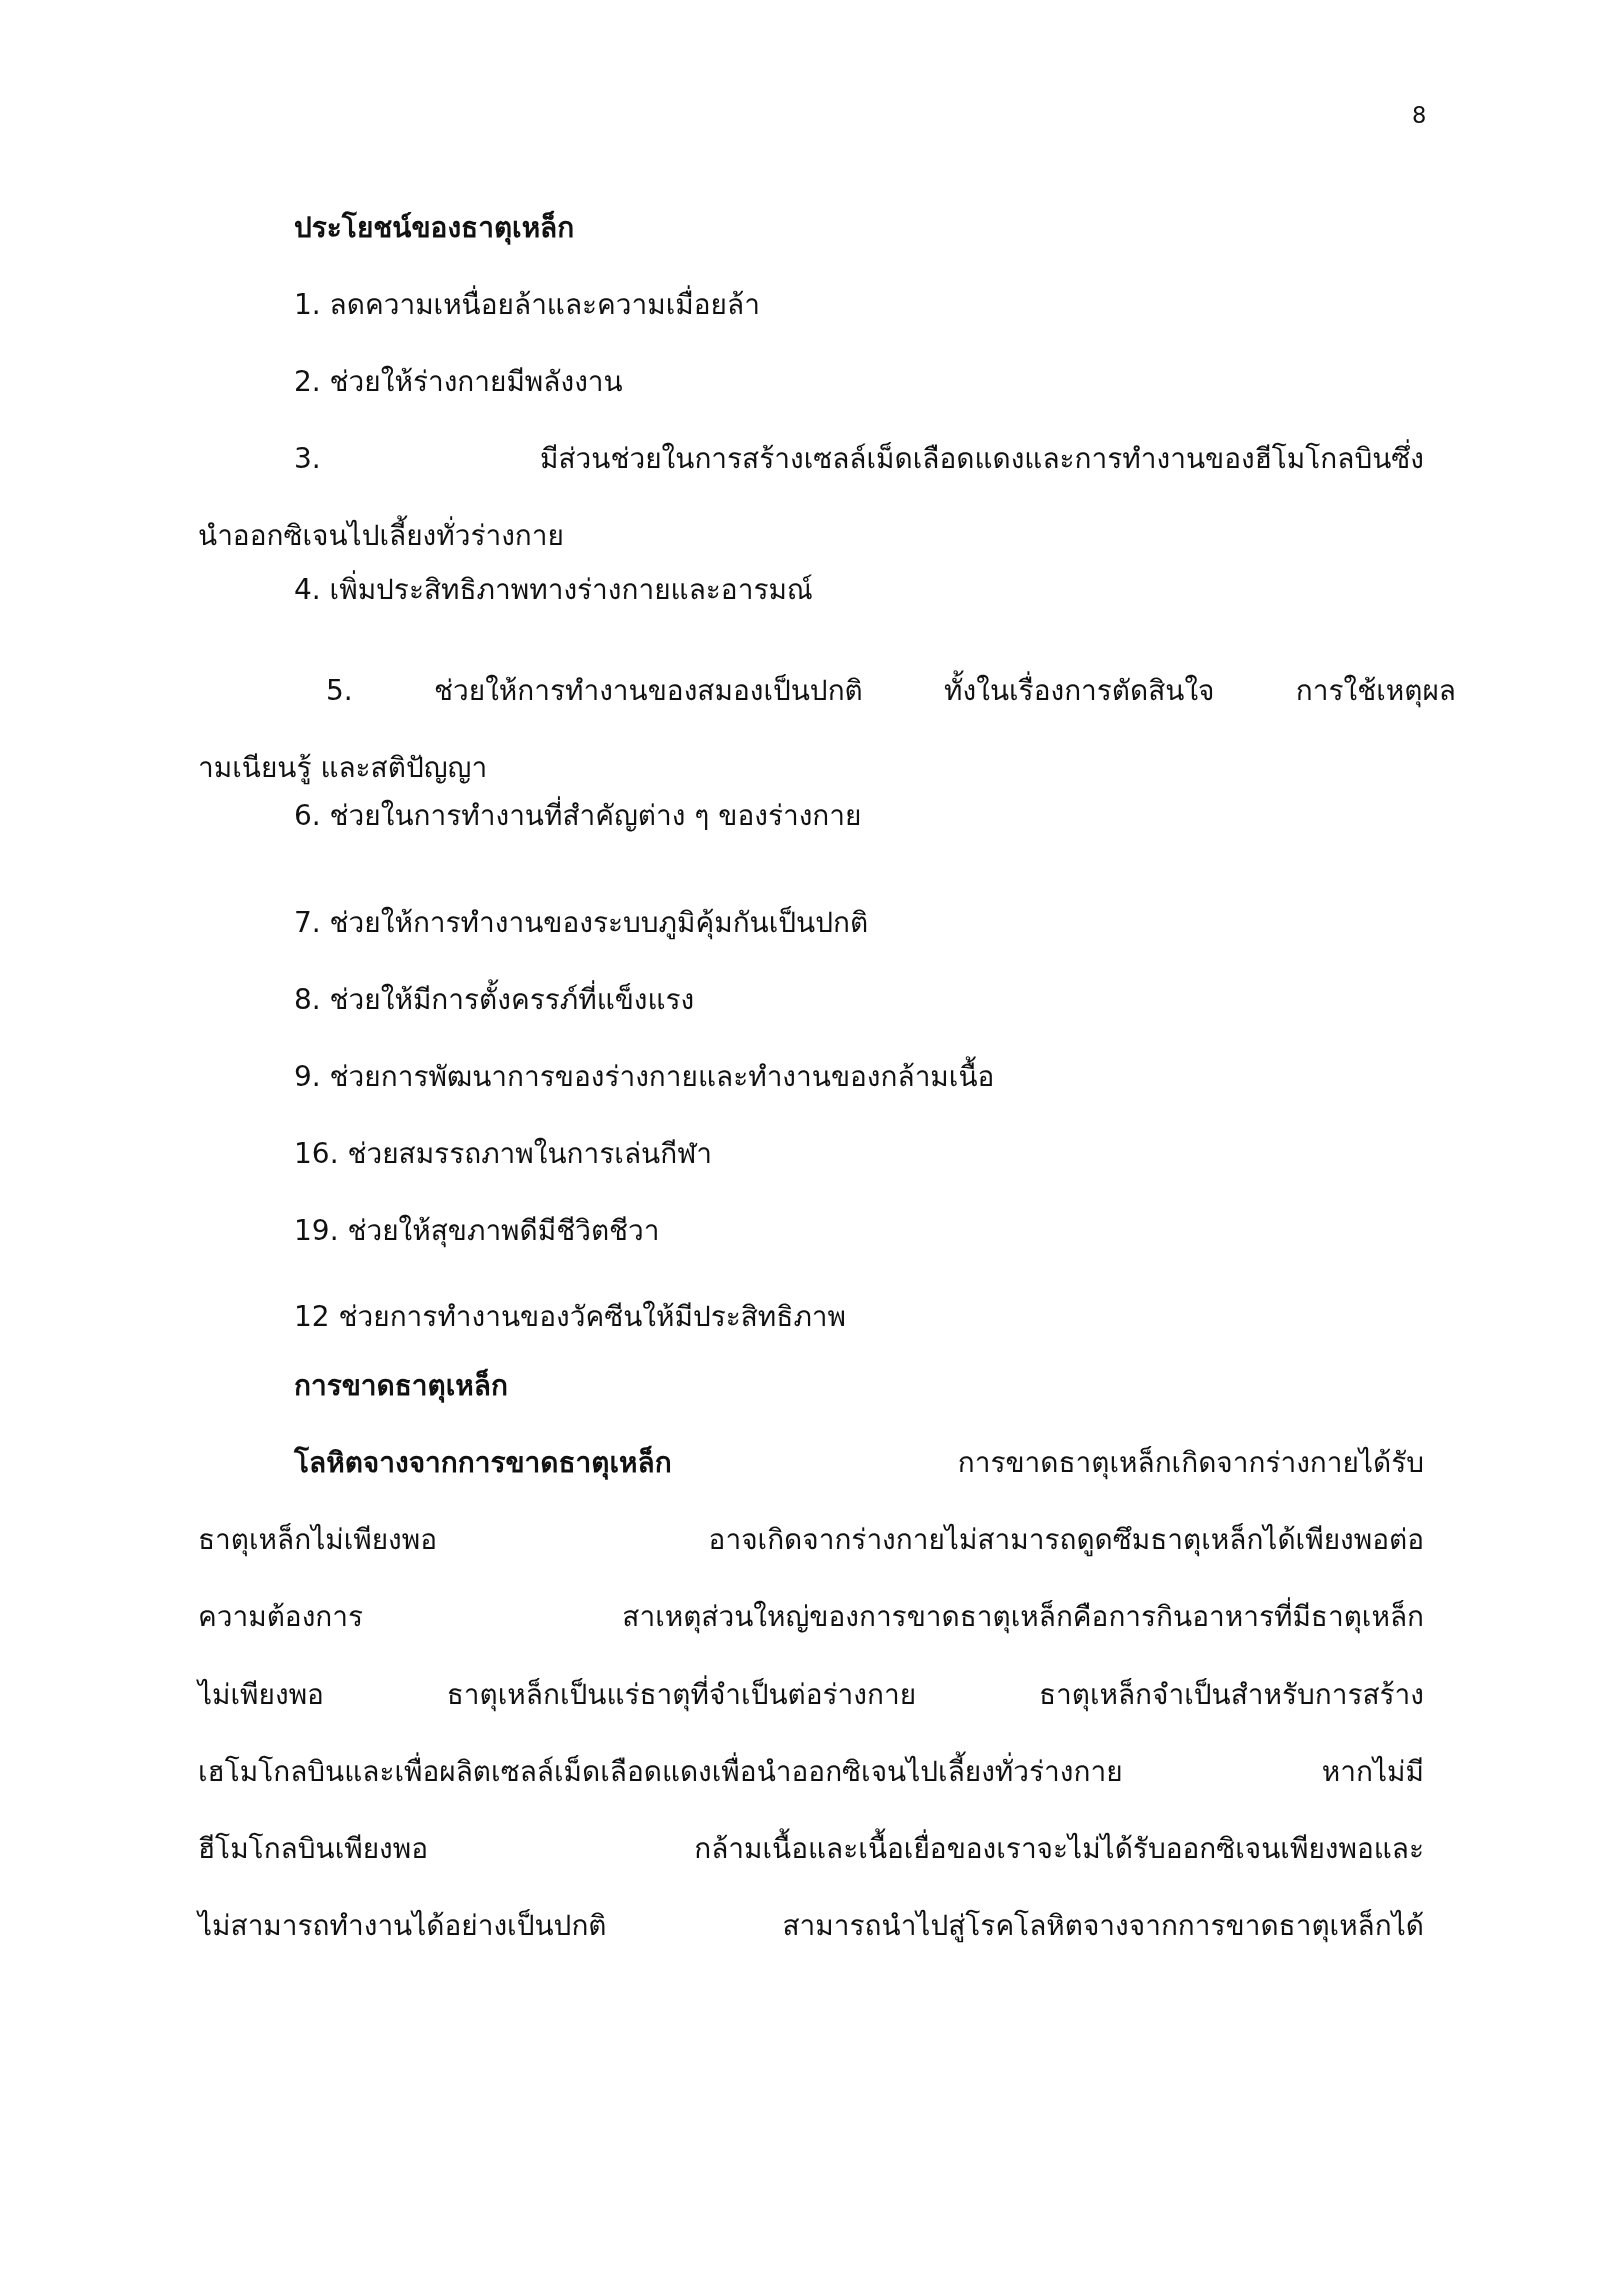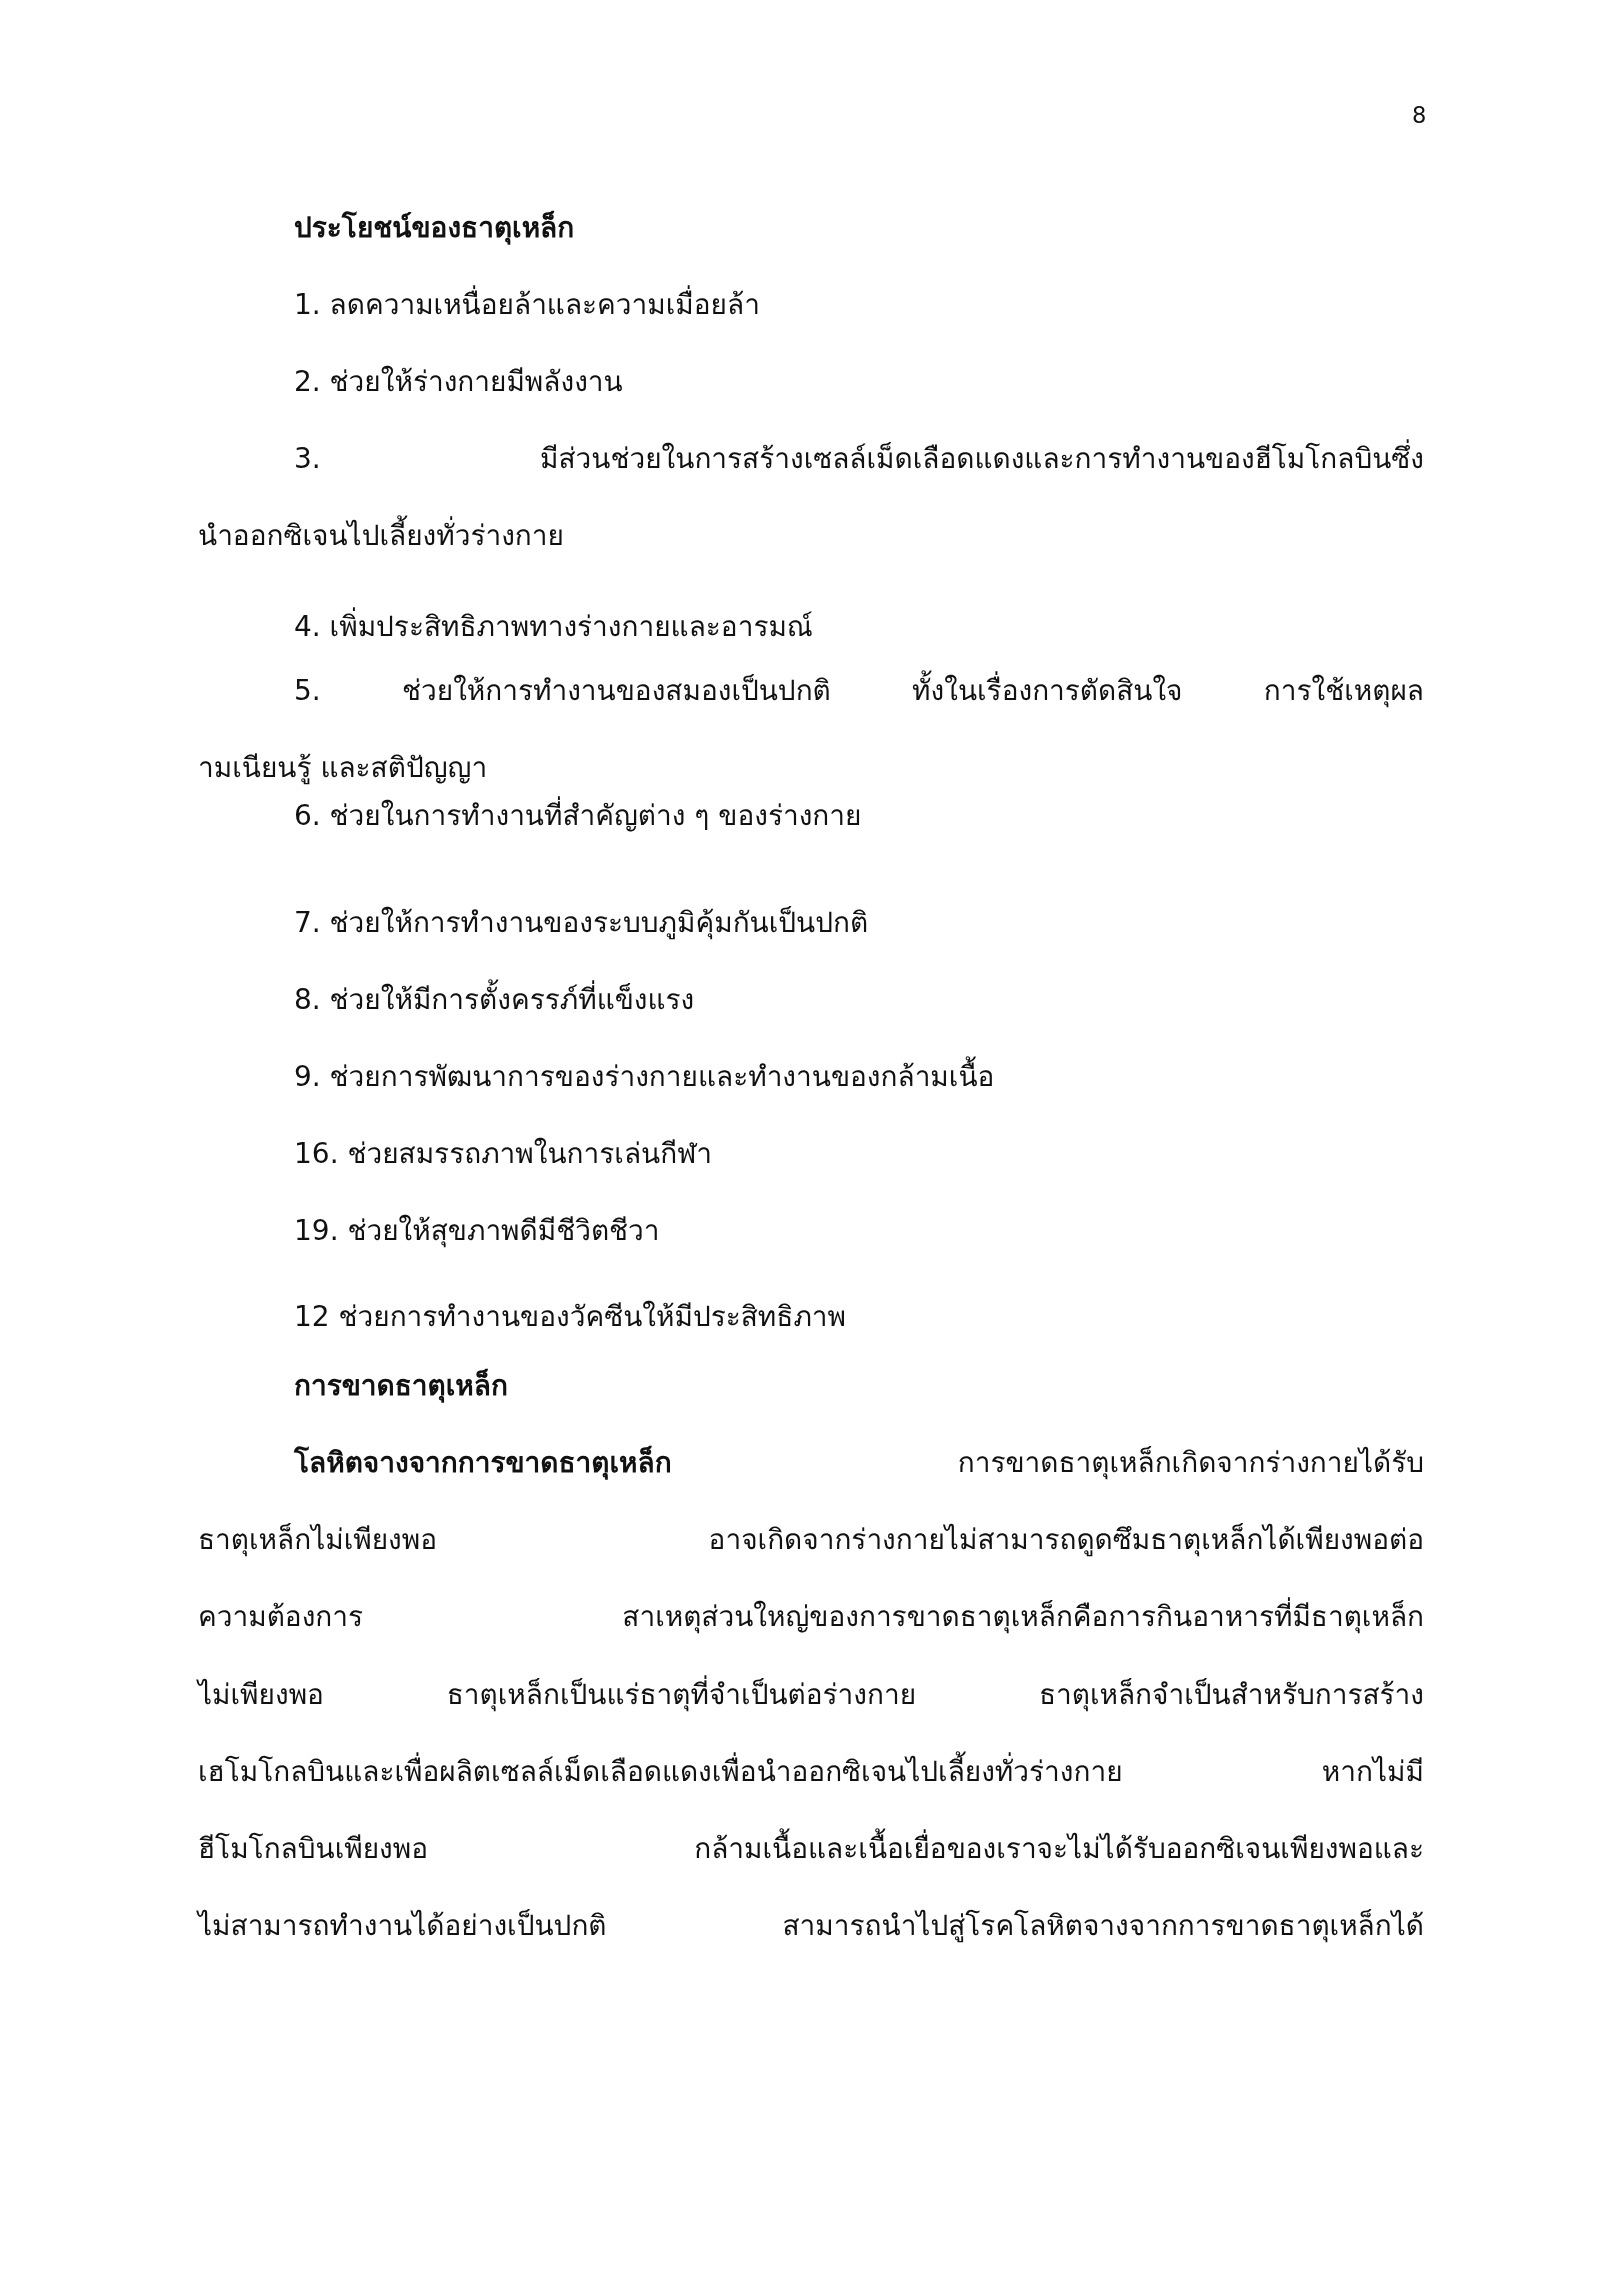--- a/index.html
+++ b/index.html
@@ -17,22 +17,22 @@
 <body>
 
 <div class="page-number">8</div>
 
 <div class="line indent bold" style="top:200px;">ประโยชน์ของธาตุเหล็ก</div>
 
 <div class="line indent" style="top:277px;">1. ลดความเหนื่อยล้าและความเมื่อยล้า</div>
 <div class="line indent" style="top:354px;text-align:right;">2. ช่วยให้ร่างกายมีพลังงาน</div>
 <div class="line justify first" style="top:431px;">3. มีส่วนช่วยในการสร้างเซลล์เม็ดเลือดแดงและการทำงานของฮีโมโกลบินซึ่ง</div>
 <div class="line cont" style="top:508px;">นำออกซิเจนไปเลี้ยงทั่วร่างกาย</div>
-<div class="line indent" style="top:599px;text-align:right;">4. เพิ่มประสิทธิภาพทางร่างกายและอารมณ์</div>
-<div class="line justify first" style="top:663px;">5. ช่วยให้การทำงานของสมองเป็นปกติ ทั้งในเรื่องการตัดสินใจ การใช้เหตุผล</div>
+<div class="line indent" style="top:562px;text-align:right;">4. เพิ่มประสิทธิภาพทางร่างกายและอารมณ์</div>
+<div class="line justify first" style="top:663px;margin-left:32px;">5. ช่วยให้การทำงานของสมองเป็นปกติ ทั้งในเรื่องการตัดสินใจ การใช้เหตุผล</div>
 <div class="line cont" style="top:740px;">ามเนียนรู้ และสติปัญญา</div>
 <div class="line indent" style="top:788px;">6. ช่วยในการทำงานที่สำคัญต่าง ๆ ของร่างกาย</div>
 <div class="line indent" style="top:895px;">7. ช่วยให้การทำงานของระบบภูมิคุ้มกันเป็นปกติ</div>
 <div class="line indent" style="top:972px;">8. ช่วยให้มีการตั้งครรภ์ที่แข็งแรง</div>
 <div class="line indent" style="top:1049px;">9. ช่วยการพัฒนาการของร่างกายและทำงานของกล้ามเนื้อ</div>
 <div class="line indent" style="top:1126px;">16. ช่วยสมรรถภาพในการเล่นกีฬา</div>
 <div class="line indent" style="top:1203px;">19. ช่วยให้สุขภาพดีมีชีวิตชีวา</div>
 <div class="line indent" style="top:1289px;">12 ช่วยการทำงานของวัคซีนให้มีประสิทธิภาพ</div>
 
 <div class="line indent bold" style="top:1358px;">การขาดธาตุเหล็ก</div>

